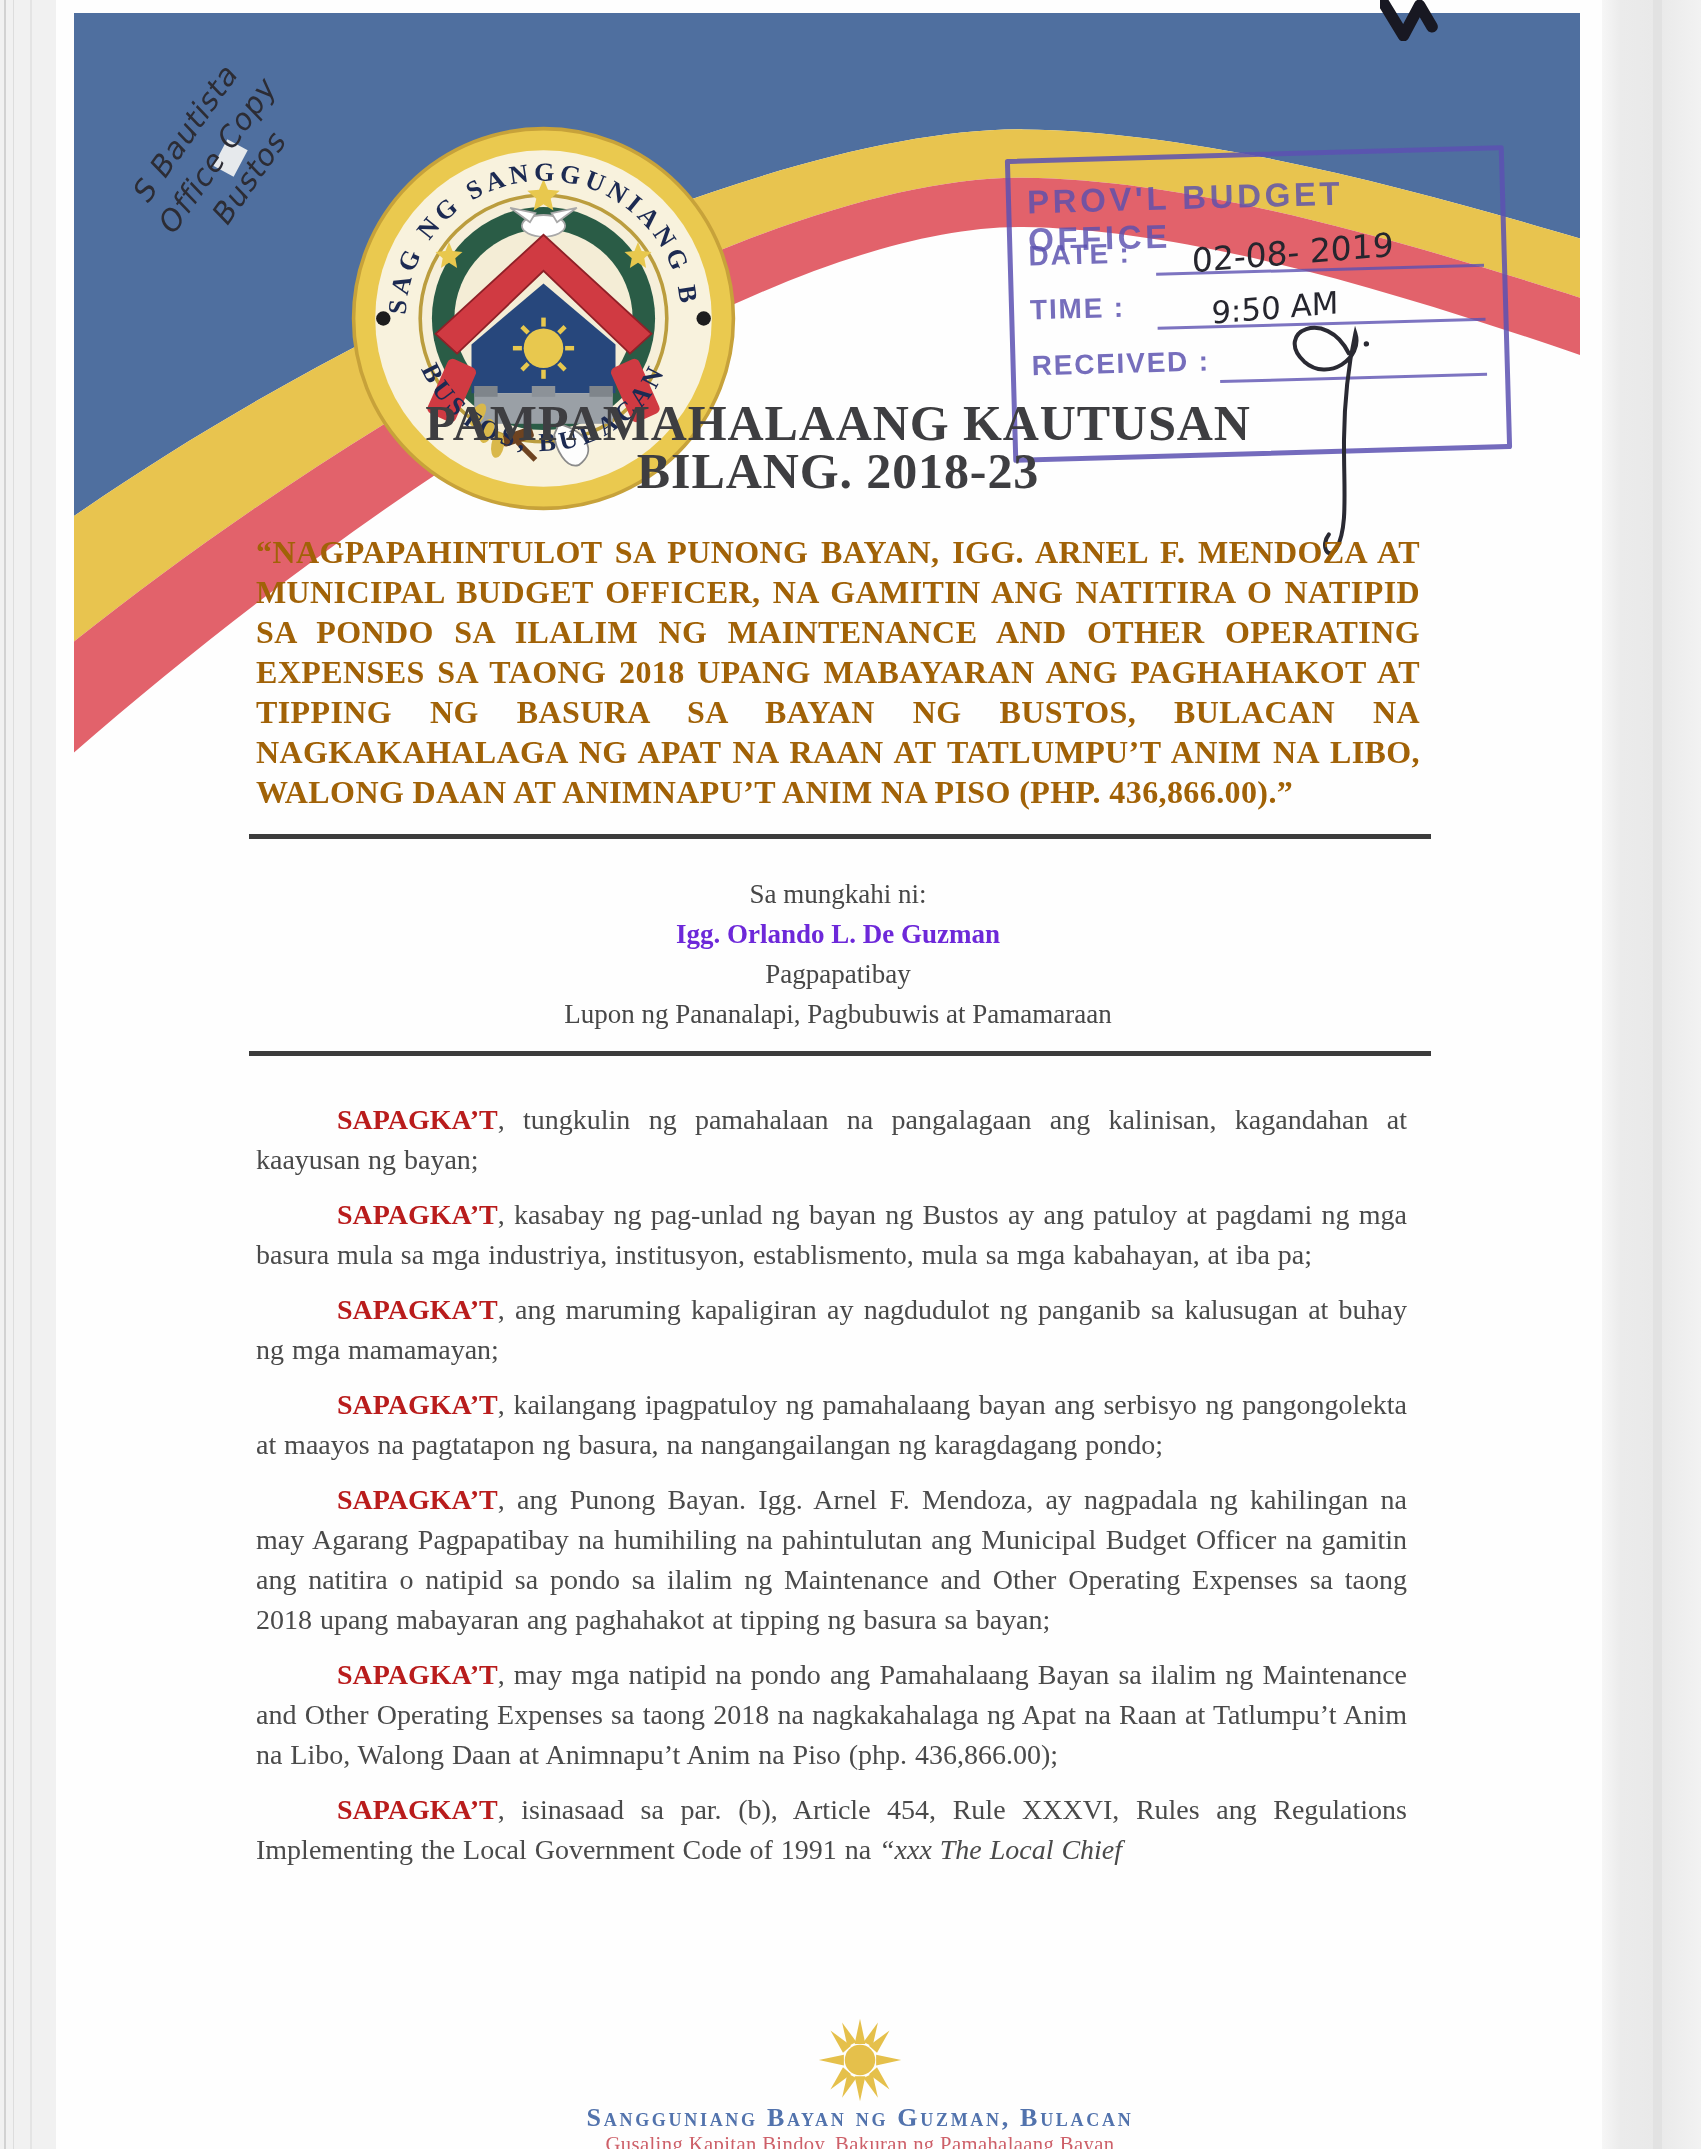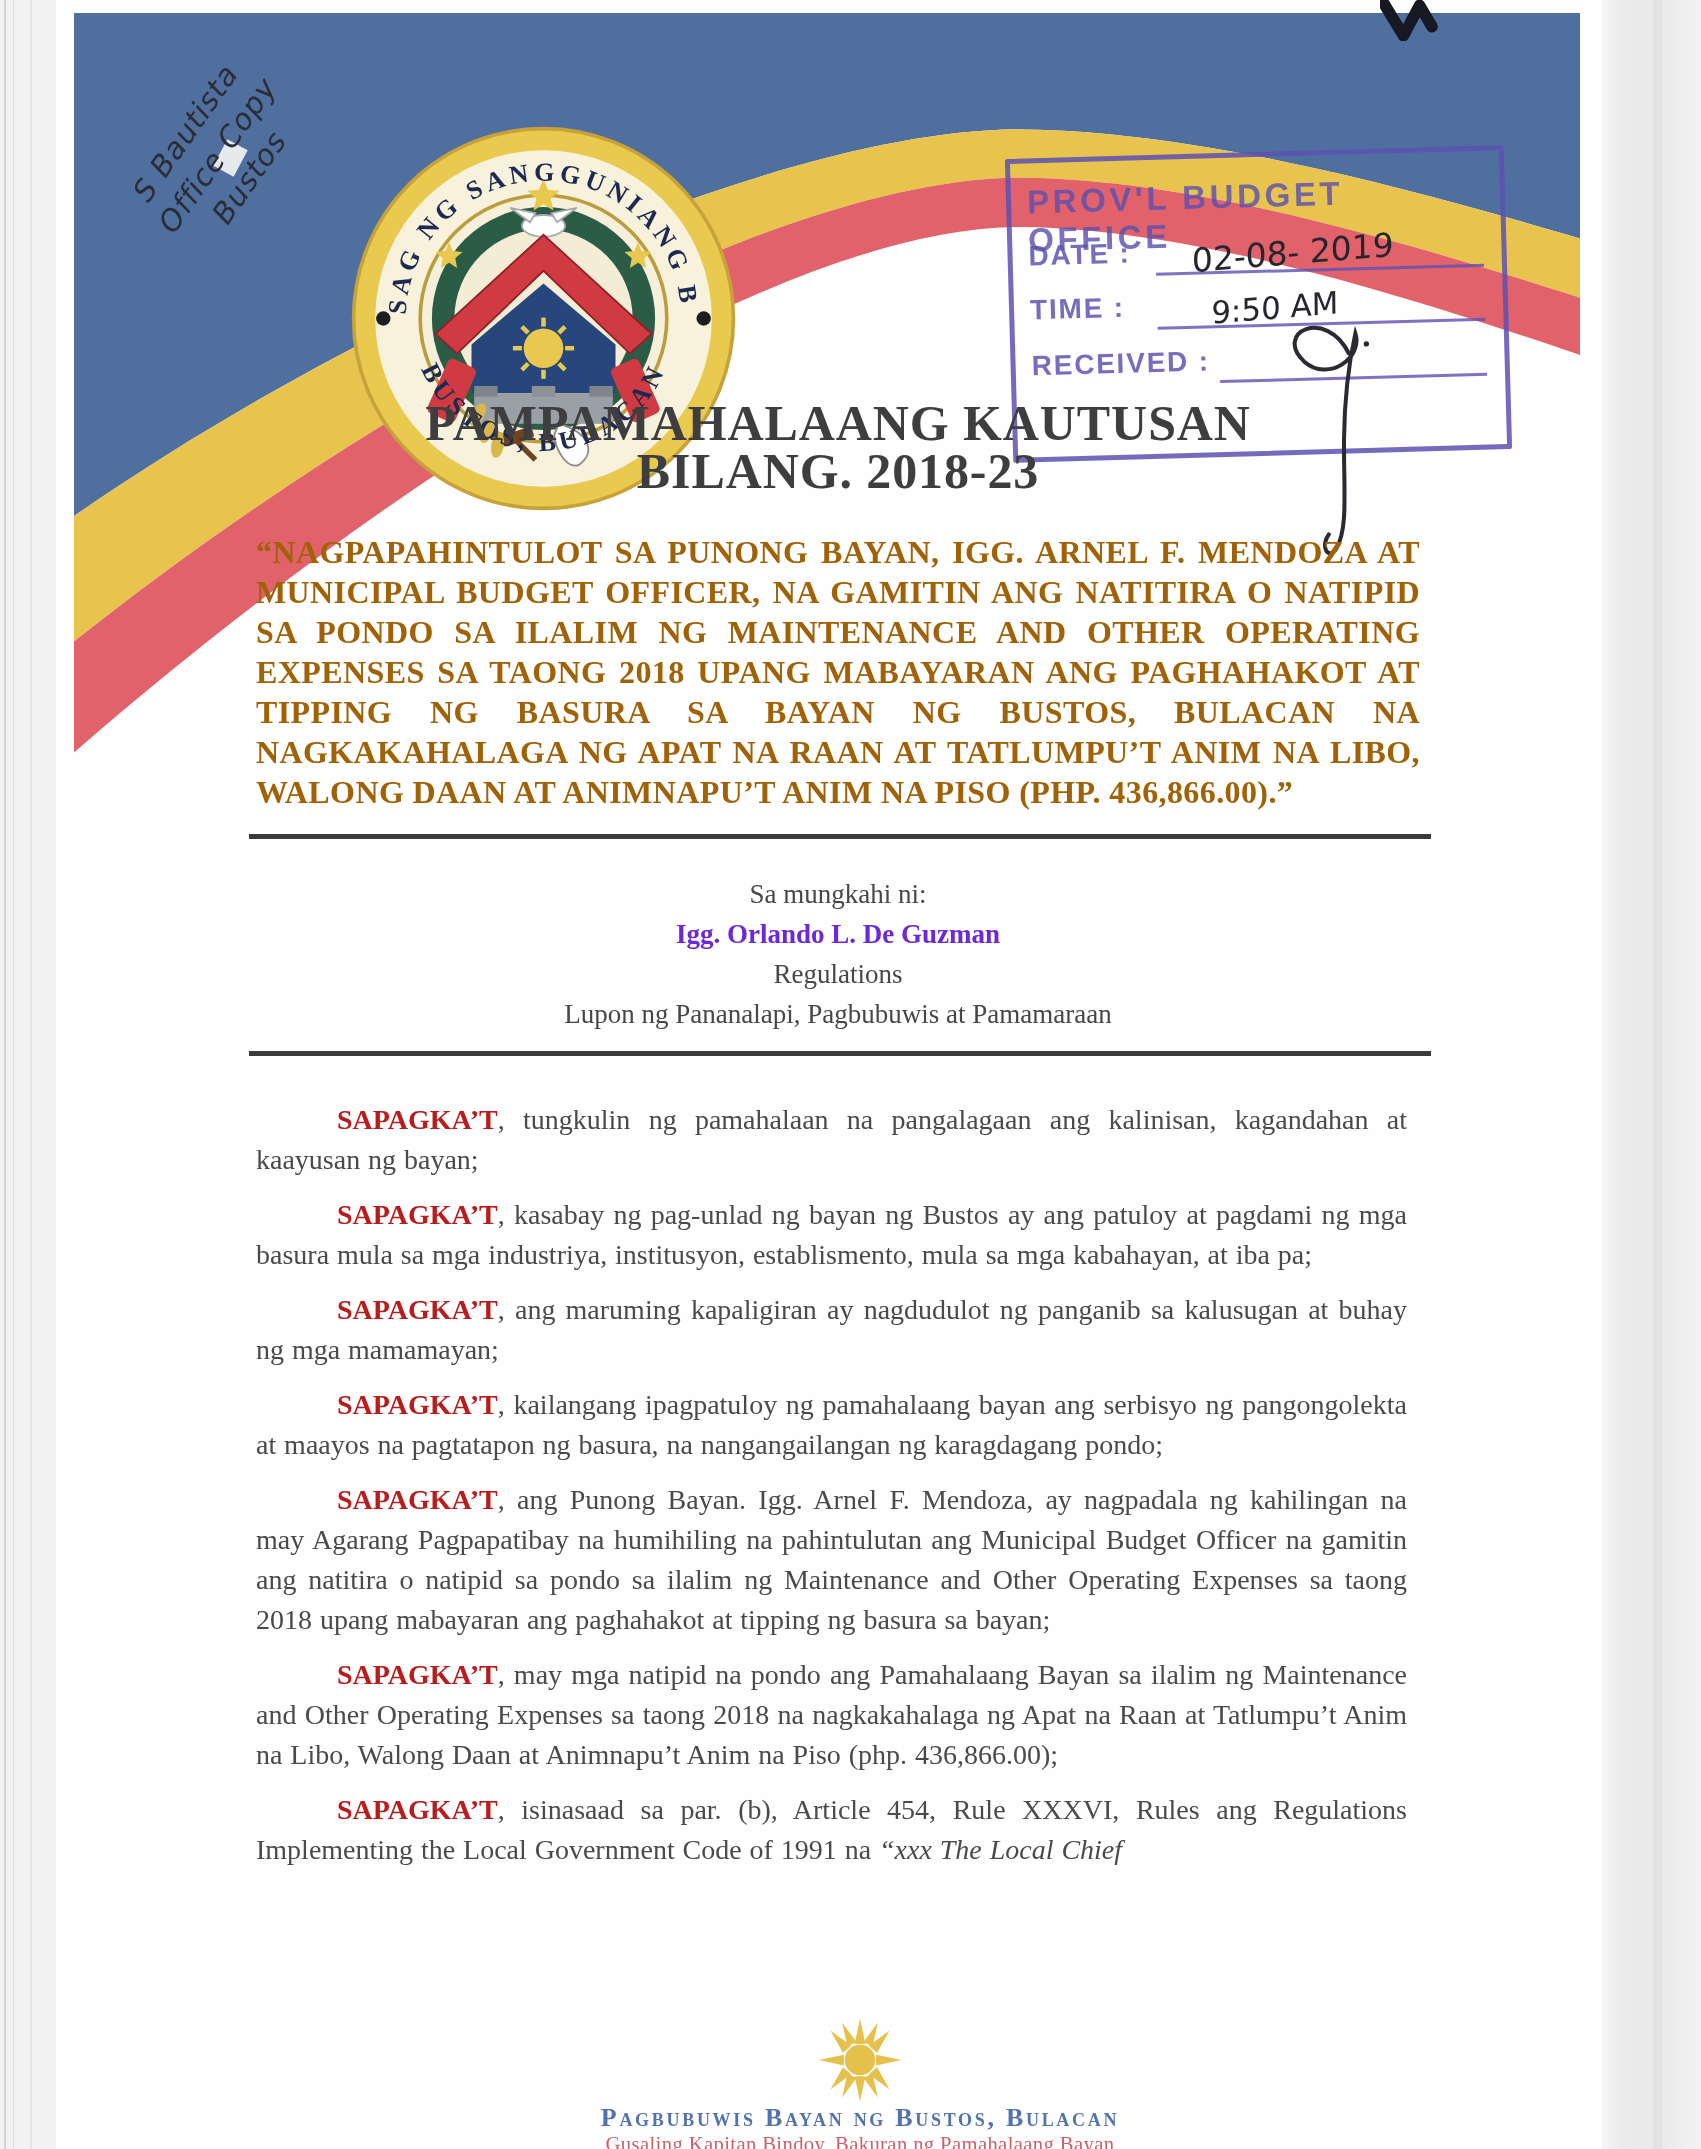--- a/index.html
+++ b/index.html
@@ -218,21 +218,21 @@
     <div>BILANG. 2018-23</div>
   </div>
 
   <div class="subject">“NAGPAPAHINTULOT SA PUNONG BAYAN, IGG. ARNEL F. MENDOZA AT MUNICIPAL BUDGET OFFICER, NA GAMITIN ANG NATITIRA O NATIPID SA PONDO SA ILALIM NG MAINTENANCE AND OTHER OPERATING EXPENSES SA TAONG 2018 UPANG MABAYARAN ANG PAGHAHAKOT AT TIPPING NG BASURA SA BAYAN NG BUSTOS, BULACAN NA NAGKAKAHALAGA NG APAT NA RAAN AT TATLUMPU’T ANIM NA LIBO, WALONG DAAN AT ANIMNAPU’T ANIM NA PISO (PHP. 436,866.00).”</div>
 
   <div class="hr hr1"></div>
 
   <div class="sponsor">
     <div>Sa mungkahi ni:</div>
     <div class="name">Igg. Orlando L. De Guzman</div>
-    <div>Regulations</div>
+    <div>Pagpapatibay</div>
     <div>Lupon ng Pananalapi, Pagbubuwis at Pamamaraan</div>
   </div>
 
   <div class="hr hr2"></div>
 
   <div class="bodytext">
     <p><b>SAPAGKA’T</b><span>, tungkulin ng pamahalaan na pangalagaan ang kalinisan, kagandahan at kaayusan ng bayan;</span></p>
     <p><b>SAPAGKA’T</b><span>, kasabay ng pag-unlad ng bayan ng Bustos ay ang patuloy at pagdami ng mga basura mula sa mga industriya, institusyon, establismento, mula sa mga kabahayan, at iba pa;</span></p>
     <p><b>SAPAGKA’T</b><span>, ang maruming kapaligiran ay nagdudulot ng panganib sa kalusugan at buhay ng mga mamamayan;</span></p>
     <p><b>SAPAGKA’T</b><span>, kailangang ipagpatuloy ng pamahalaang bayan ang serbisyo ng pangongolekta at maayos na pagtatapon ng basura, na nangangailangan ng karagdagang pondo;</span></p>
@@ -252,18 +252,18 @@
         <path d="M17,15 L40,32 L31,40 Z"></path>
           <path d="M83,15 L60,32 L69,40 Z"></path>
         <path d="M17,81 L40,64 L31,56 Z"></path>
           <path d="M83,81 L60,64 L69,56 Z"></path>
         <path d="M30,6 L46,28 L36,33 Z"></path>
           <path d="M70,6 L54,28 L64,33 Z"></path>
         <path d="M30,90 L46,68 L36,63 Z"></path>
           <path d="M70,90 L54,68 L64,63 Z"></path>
       </g>
     </svg>
-    <div class="org">Pagbubuwis Bayan ng Bustos, Bulacan</div>
+    <div class="org">Sangguniang Bayan ng Guzman, Bulacan</div>
     <div class="addr">Gusaling Kapitan Bindoy, Bakuran ng Pamahalaang Bayan</div>
   </div>
 
 </div>
 
 
 </body></html>

